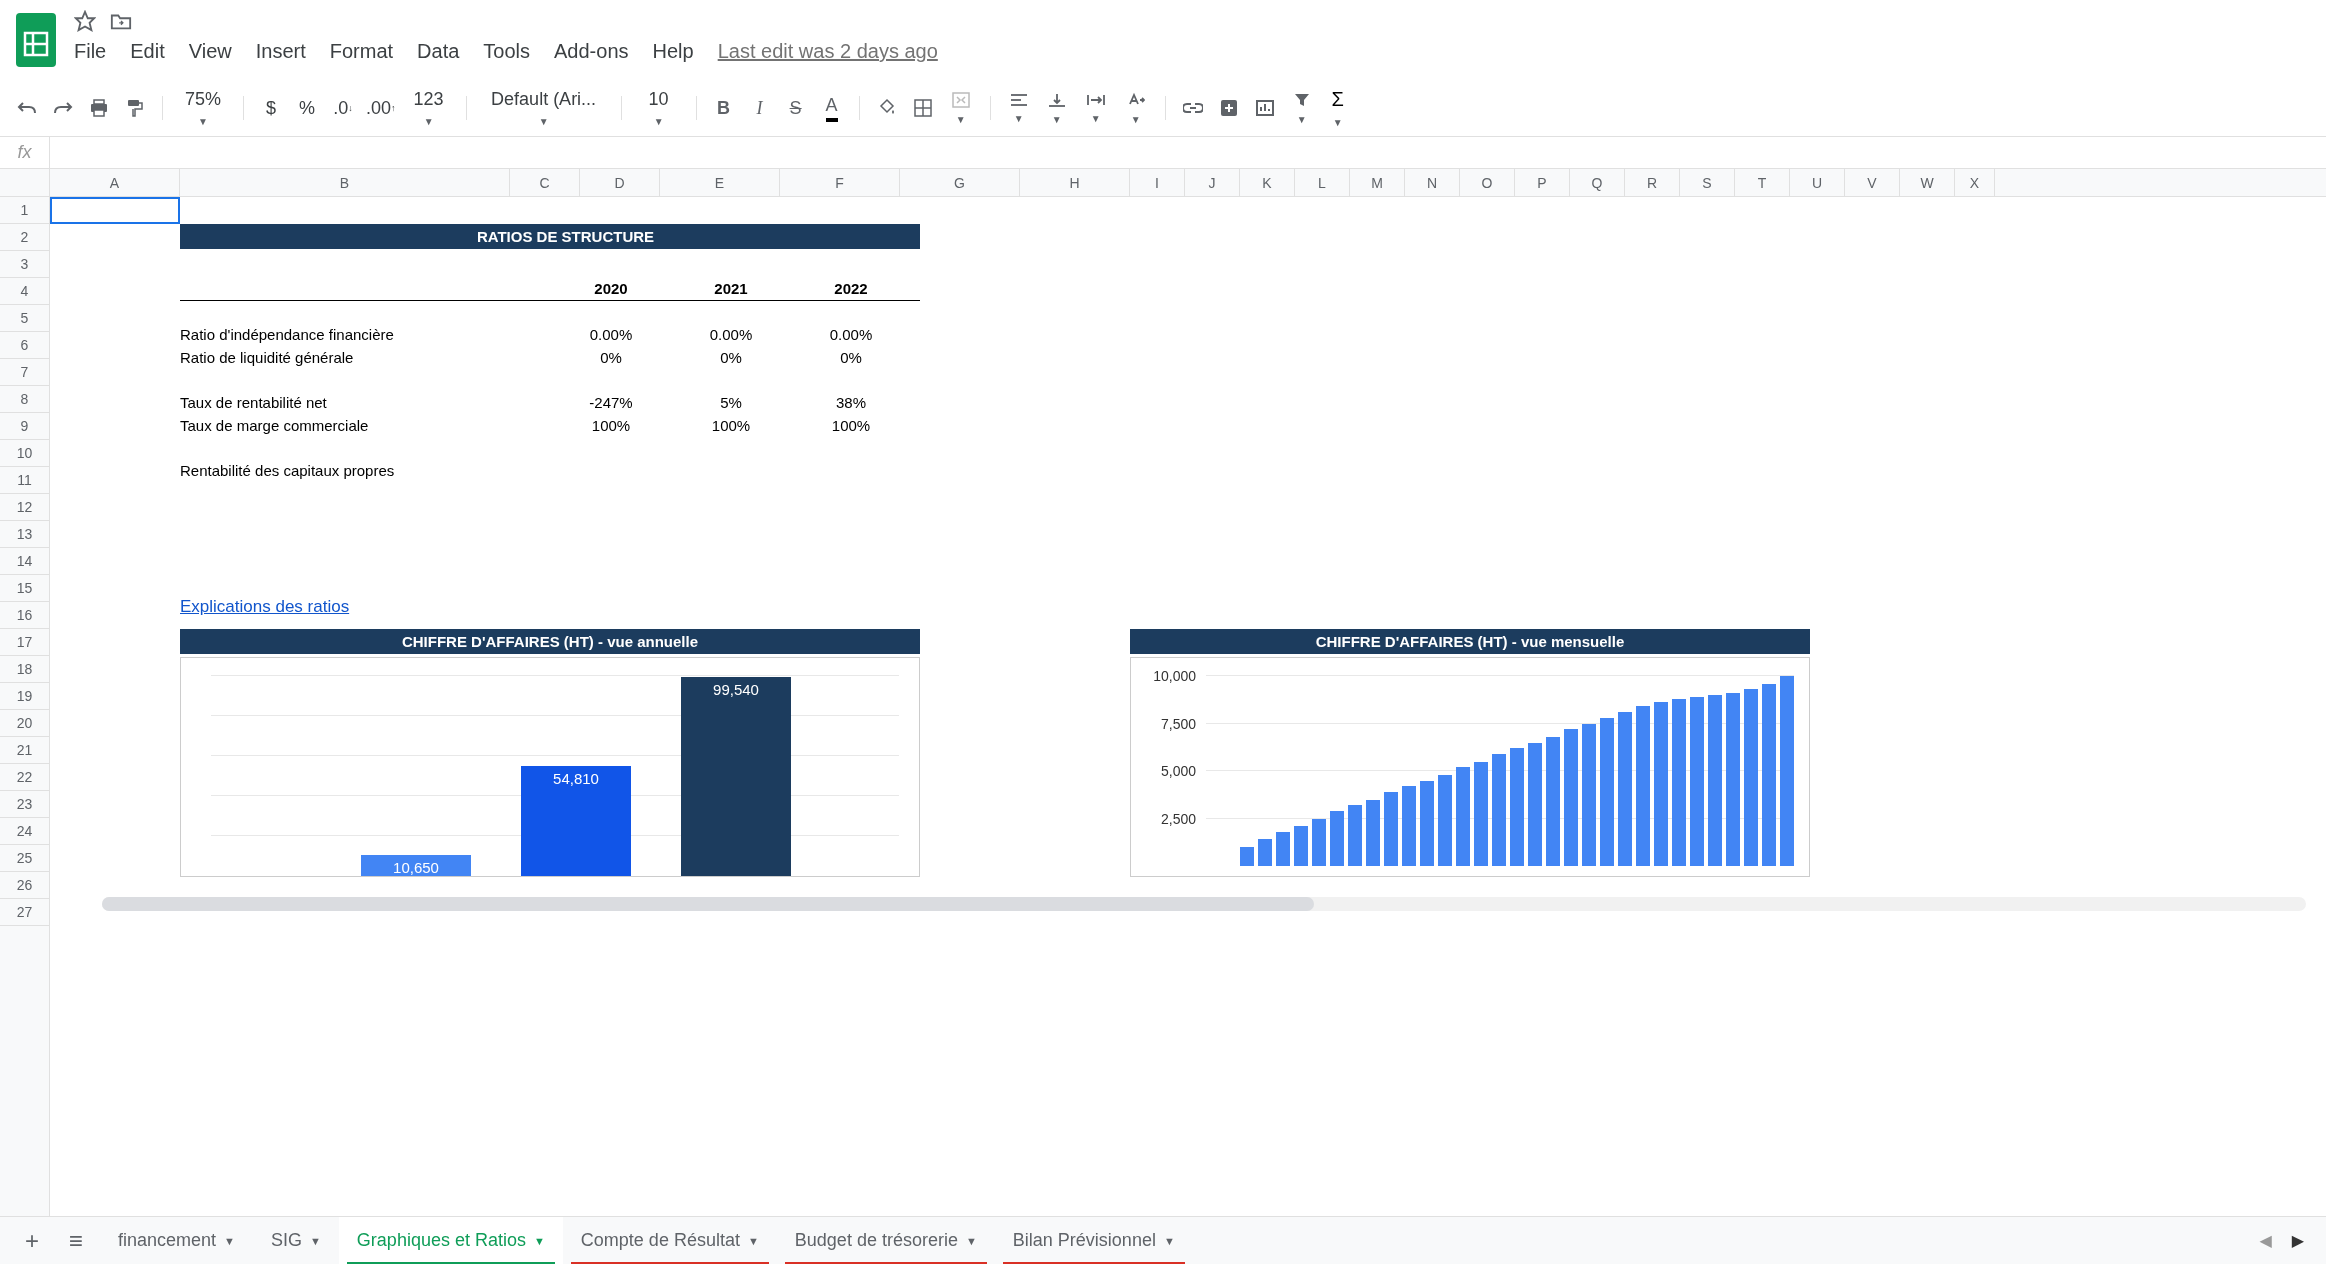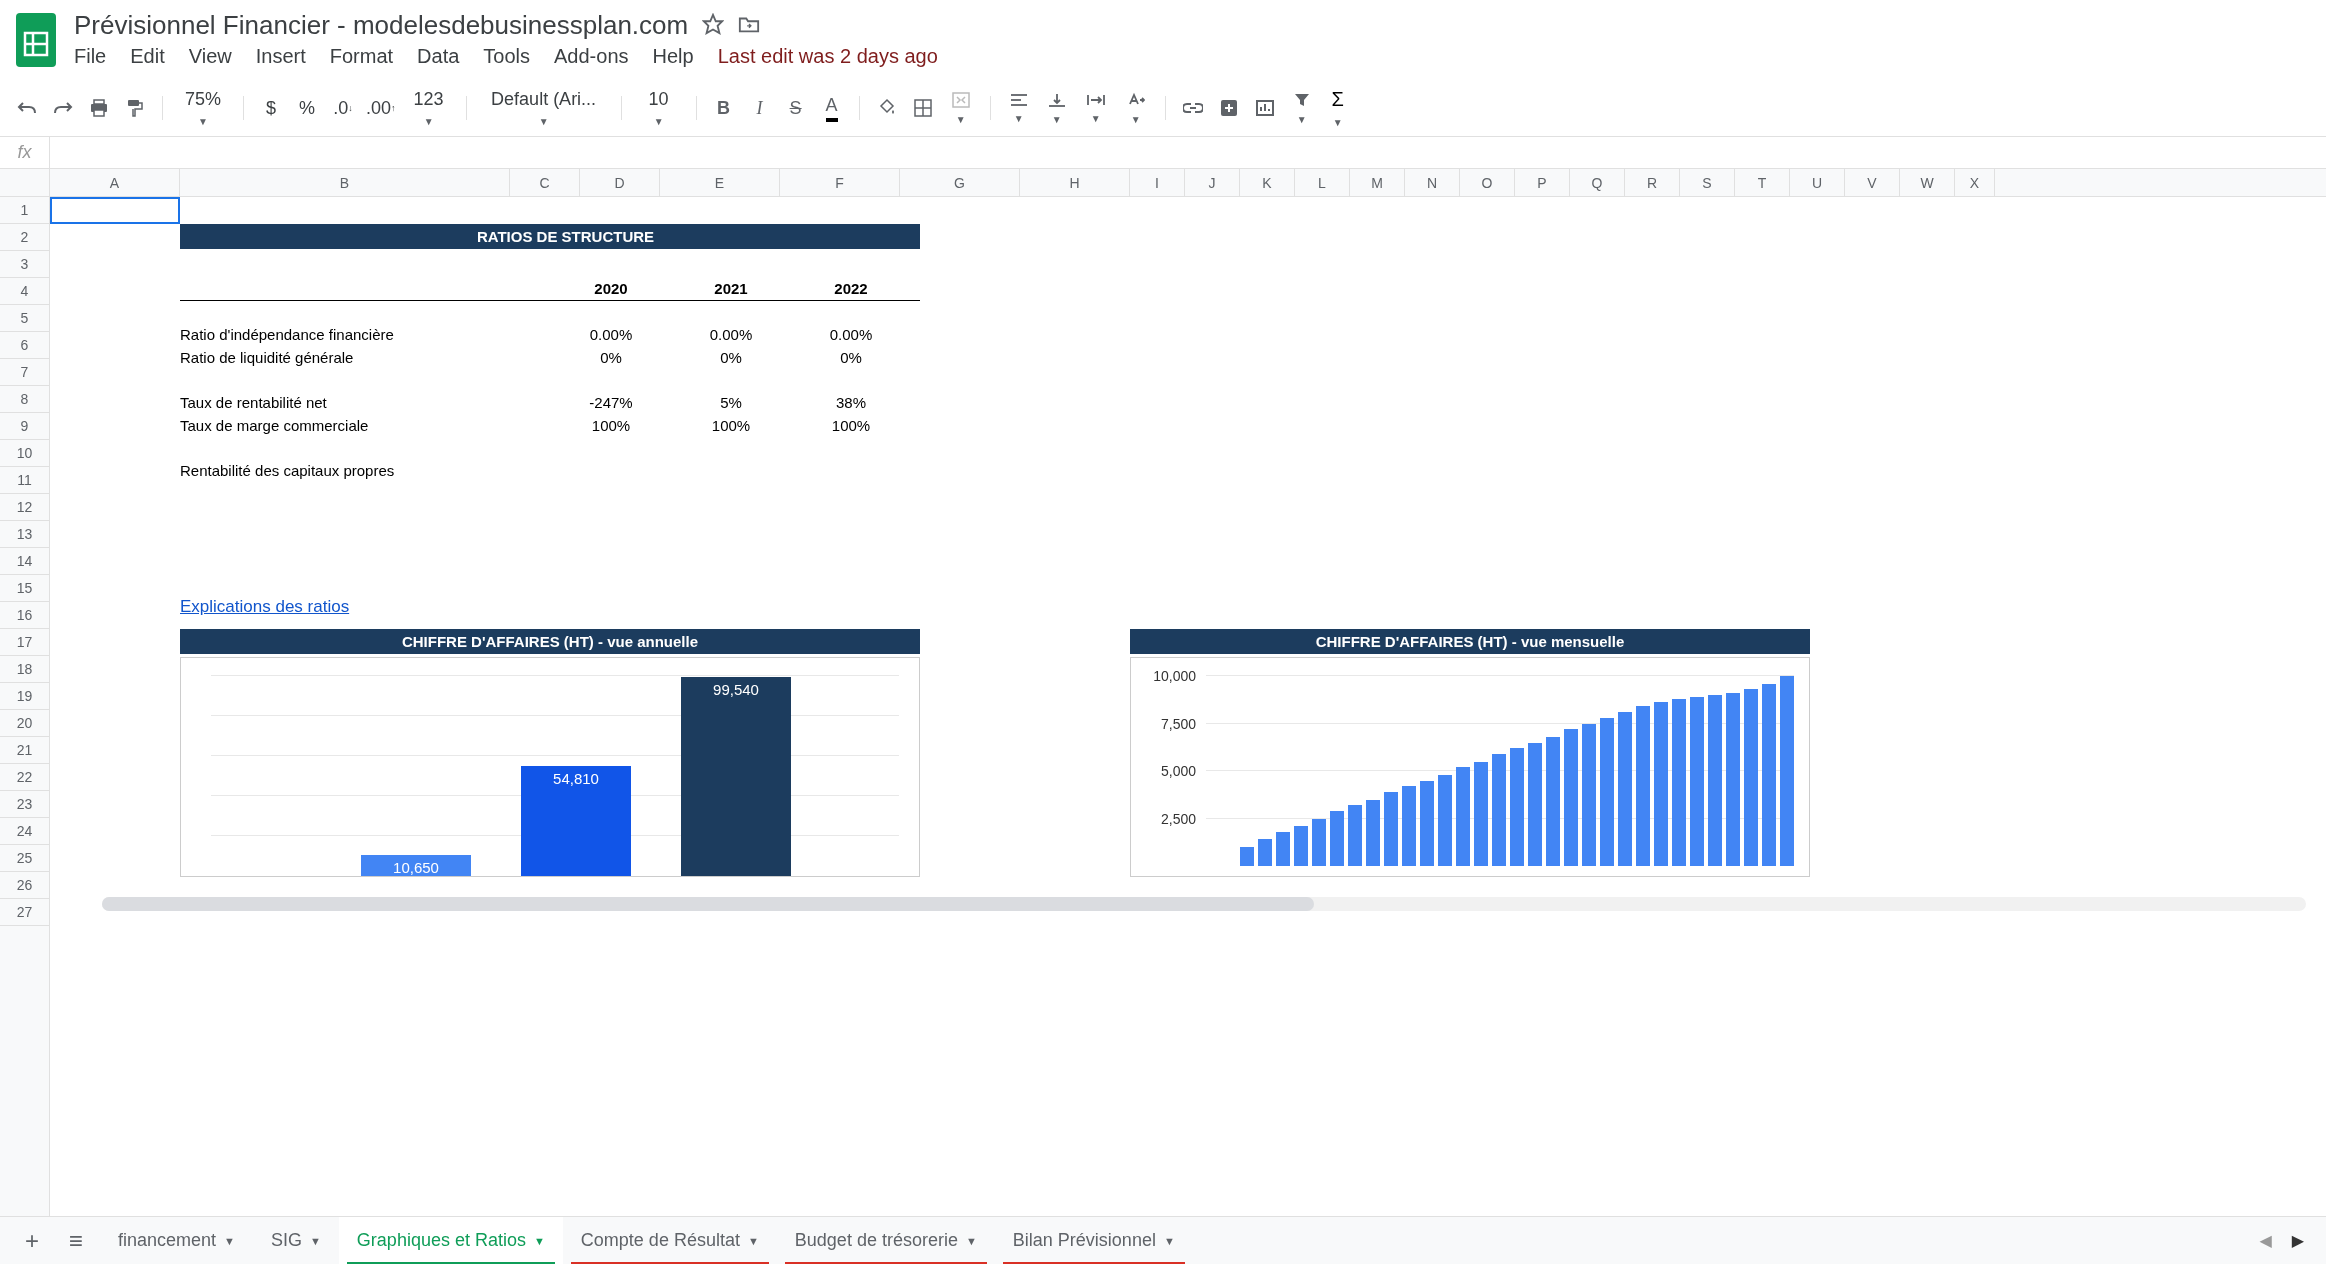--- a/index.html
+++ b/index.html
@@ -8,21 +8,21 @@
 
 .header { display: flex; align-items: flex-start; padding: 10px 12px 0; gap: 14px; }
 .sheets-logo { width: 48px; height: 60px; display: flex; align-items: center; justify-content: center; }
 .sheets-logo svg { width: 40px; height: 54px; }
 .header-main { flex: 1; }
 .title-row { display: flex; align-items: center; gap: 14px; margin-bottom: 4px; }
 .doc-title { font-size: 26px; color: #3c4043; font-weight: 400; }
 .star-icon, .folder-icon { color: #5f6368; cursor: pointer; }
 .menu-bar { display: flex; gap: 24px; align-items: center; font-size: 20px; color: #3c4043; }
 .menu-bar span { cursor: pointer; }
-.last-edit { color: #7f1d1d; }
+.last-edit { text-decoration: underline; color: #737373; }
 
 
 .toolbar { display: flex; align-items: center; padding: 8px 12px; gap: 6px; border-bottom: 1px solid #e0e0e0; margin-top: 10px; }
 .tb-btn { display: flex; align-items: center; justify-content: center; min-width: 30px; height: 30px; cursor: pointer; color: #5f6368; position: relative; }
 .tb-sep { width: 1px; height: 24px; background: #e0e0e0; margin: 0 6px; }
 .tb-text { font-size: 18px; color: #3c4043; padding: 0 2px; }
 .tb-dd { display: flex; align-items: center; gap: 6px; padding: 0 8px; cursor: pointer; flex-direction: column; }
 .dd-arrow { font-size: 10px; color: #5f6368; }
 .text-color-btn { border-bottom: 4px solid #000; padding-bottom: 2px; }
 
@@ -98,21 +98,20 @@
   <div class="sheets-logo">
     <svg viewBox="0 0 40 54">
         <rect x="0" y="0" width="40" height="54" rx="4" fill="#0f9d58"></rect>
         <rect x="9" y="20" width="22" height="22" fill="none" stroke="#fff" stroke-width="2.5"></rect>
         <line x1="9" y1="31" x2="31" y2="31" stroke="#fff" stroke-width="2.5"></line>
         <line x1="17" y1="20" x2="17" y2="42" stroke="#fff" stroke-width="2.5"></line>
       </svg>
   </div>
   <div class="header-main">
     <div class="title-row">
-      <span class="doc-title">Prévisionnel Financier - modelesdebusinessplan.com</span>
       <span class="star-icon">
         <svg width="22" height="22" viewBox="0 0 24 24" fill="none" stroke="currentColor" stroke-width="2">
             <polygon points="12,2 15,9 22,9 17,14 19,22 12,18 5,22 7,14 2,9 9,9"></polygon>
           </svg>
       </span>
       <span class="folder-icon">
         <svg width="22" height="20" viewBox="0 0 24 20" fill="none" stroke="currentColor" stroke-width="2">
             <path d="M2 4 L9 4 L11 7 L22 7 L22 18 L2 18 Z"></path>
             <path d="M10 12 L14 12 M12 10 L14 12 L12 14" stroke-width="1.5"></path>
           </svg>

